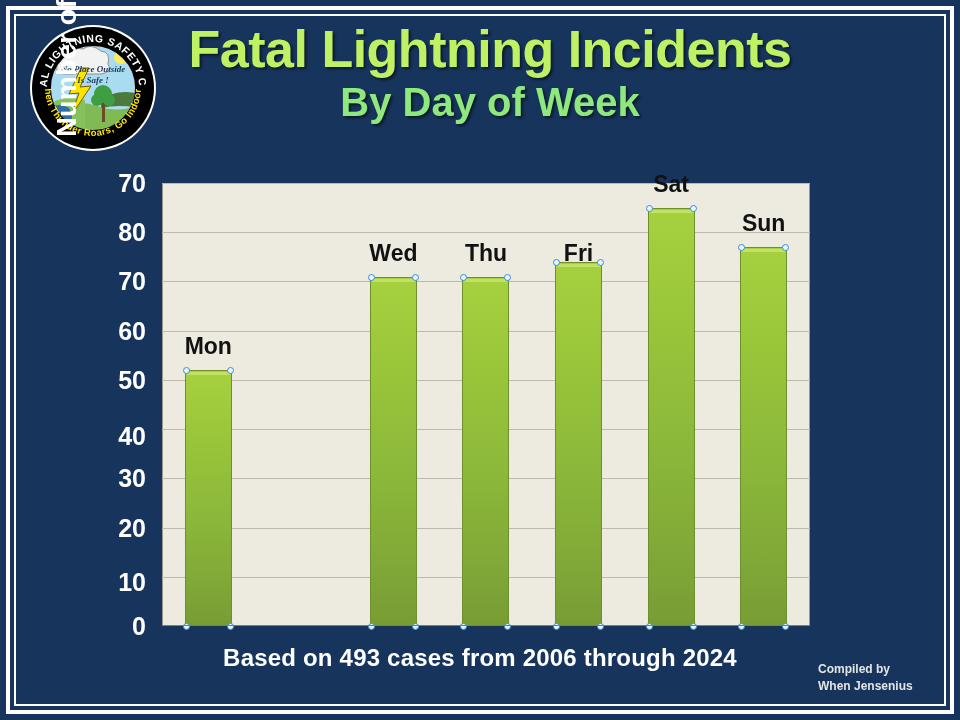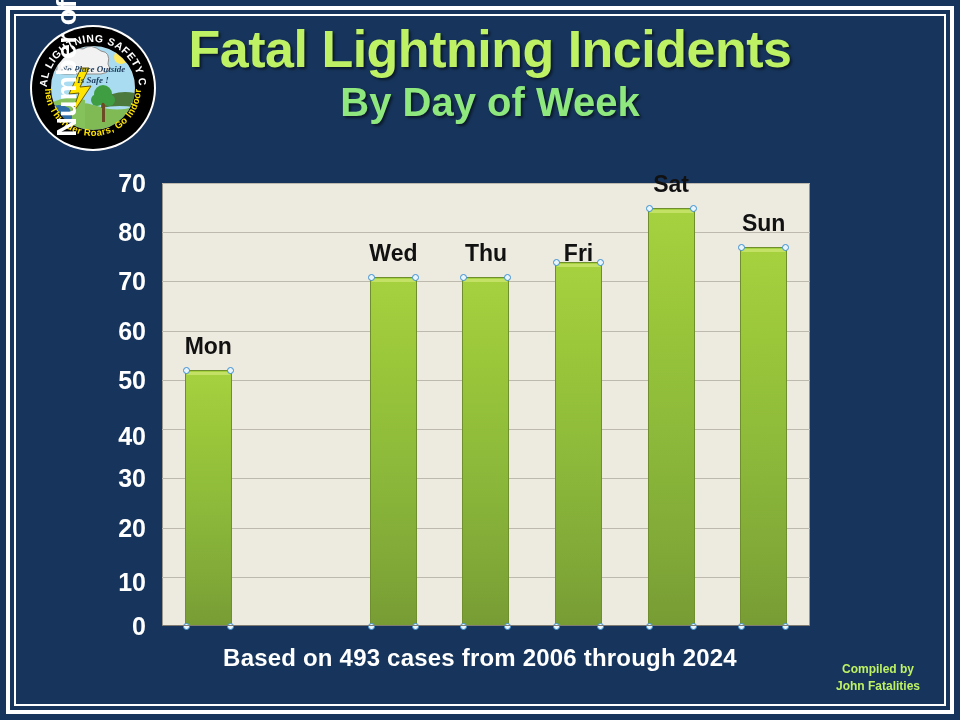--- a/index.html
+++ b/index.html
@@ -205,22 +205,22 @@
     color: #ffffff;
     font-size: 24px;
     font-weight: bold;
     letter-spacing: 0.2px;
   }
   .credit {
     position: absolute;
     right: 22px;
     top: 661px;
     width: 120px;
-    text-align: center;
-    color: #bef264;
+    text-align: left;
+    color: #e5e5e5;
     font-size: 12px;
     font-weight: bold;
     line-height: 1.45;
   }
 </style>
 </head>
 <body>
 
 <div id="slide">
 
@@ -360,16 +360,16 @@
           </div>
           <div class="bar-label" style="bottom: 389.011px;">Sun</div>
         </div>
       </div>
     <div class="axis-base"></div>
   </div>
 
   <div class="footer-note">Based on 493 cases from 2006 through 2024</div>
   <div class="credit">
     <div>Compiled by</div>
-    <div>John Fatalities</div>
+    <div>When Jensenius</div>
   </div>
 
 </div>
 
 </body></html>

